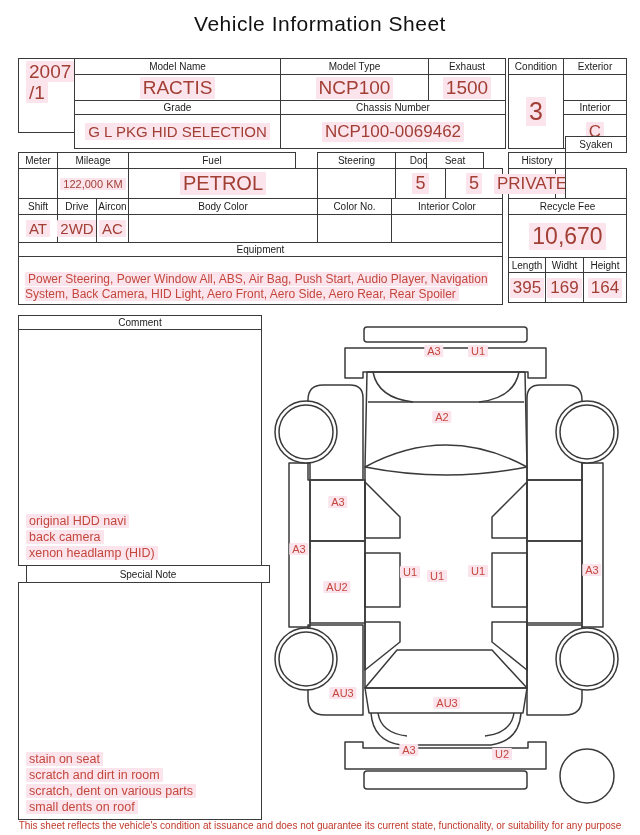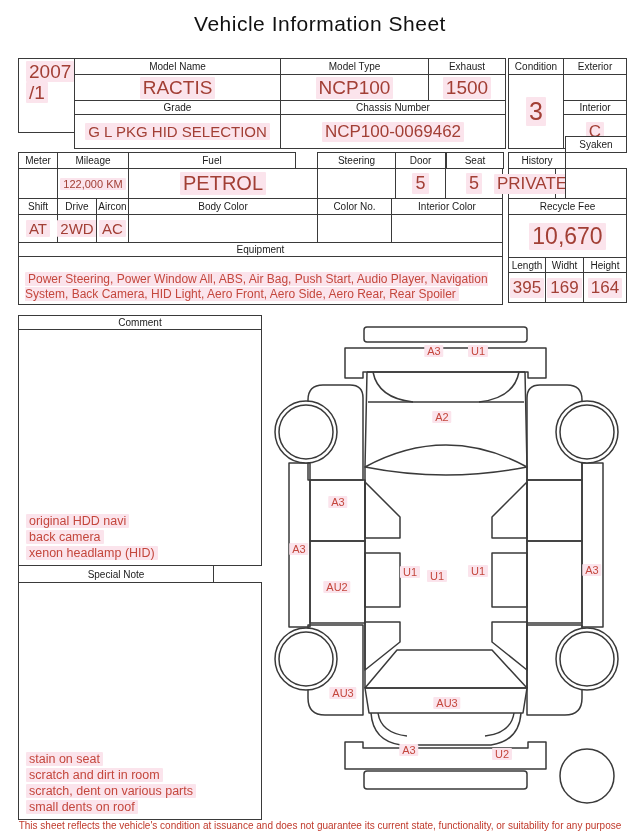--- a/index.html
+++ b/index.html
@@ -88,21 +88,21 @@
     </div>
 
   <div class="cell hdr" style="left:317px;top:152px;width:79px;height:17px">Steering</div>
   <div class="cell val" style="left:317px;top:168px;width:79px;height:31px"></div>
 
   <div class="cell hdr" style="left:395px;top:152px;width:51px;height:17px">Door</div>
   <div class="cell val" style="left:395px;top:168px;width:51px;height:31px;font-size:18px">
       <span class="hl">5</span>
     </div>
 
-  <div class="cell hdr" style="left:446px;top:152px;width:58px;height:17px">Seat</div>
+  <div class="cell hdr" style="left:426px;top:152px;width:58px;height:17px">Seat</div>
   <div class="cell val" style="left:445px;top:168px;width:58px;height:31px;font-size:18px">
       <span class="hl">5</span>
     </div>
 
   <div class="cell hdr" style="left:18px;top:198px;width:40px;height:17px">Shift</div>
   <div class="cell val" style="left:18px;top:214px;width:40px;height:29px;font-size:15px">
       <span class="hl">AT</span>
     </div>
 
   <div class="cell hdr" style="left:57px;top:198px;width:40px;height:17px">Drive</div>
@@ -158,21 +158,21 @@
 
   <div class="cell hdr" style="left:18px;top:315px;width:244px;height:15px">Comment</div>
   <div class="cell lft" style="left:18px;top:329px;width:244px;height:237px">
     <span class="notes">
       <div class="tline"><span class="hl">original HDD navi</span></div>
       <div class="tline"><span class="hl">back camera</span></div>
       <div class="tline"><span class="hl">xenon headlamp (HID)</span></div>
     </span>
   </div>
 
-  <div class="cell hdr" style="left:18px;top:565px;width:196px;height:18px">Special Note</div>
+  <div class="cell hdr" style="left:26px;top:565px;width:244px;height:18px">Special Note</div>
   <div class="cell lft" style="left:18px;top:582px;width:244px;height:238px">
     <span class="notes">
       <div class="tline"><span class="hl">stain on seat</span></div>
       <div class="tline"><span class="hl">scratch and dirt in room</span></div>
       <div class="tline"><span class="hl">scratch, dent on various parts</span></div>
       <div class="tline"><span class="hl">small dents on roof</span></div>
     </span>
   </div>
 
   <div class="diagram">

